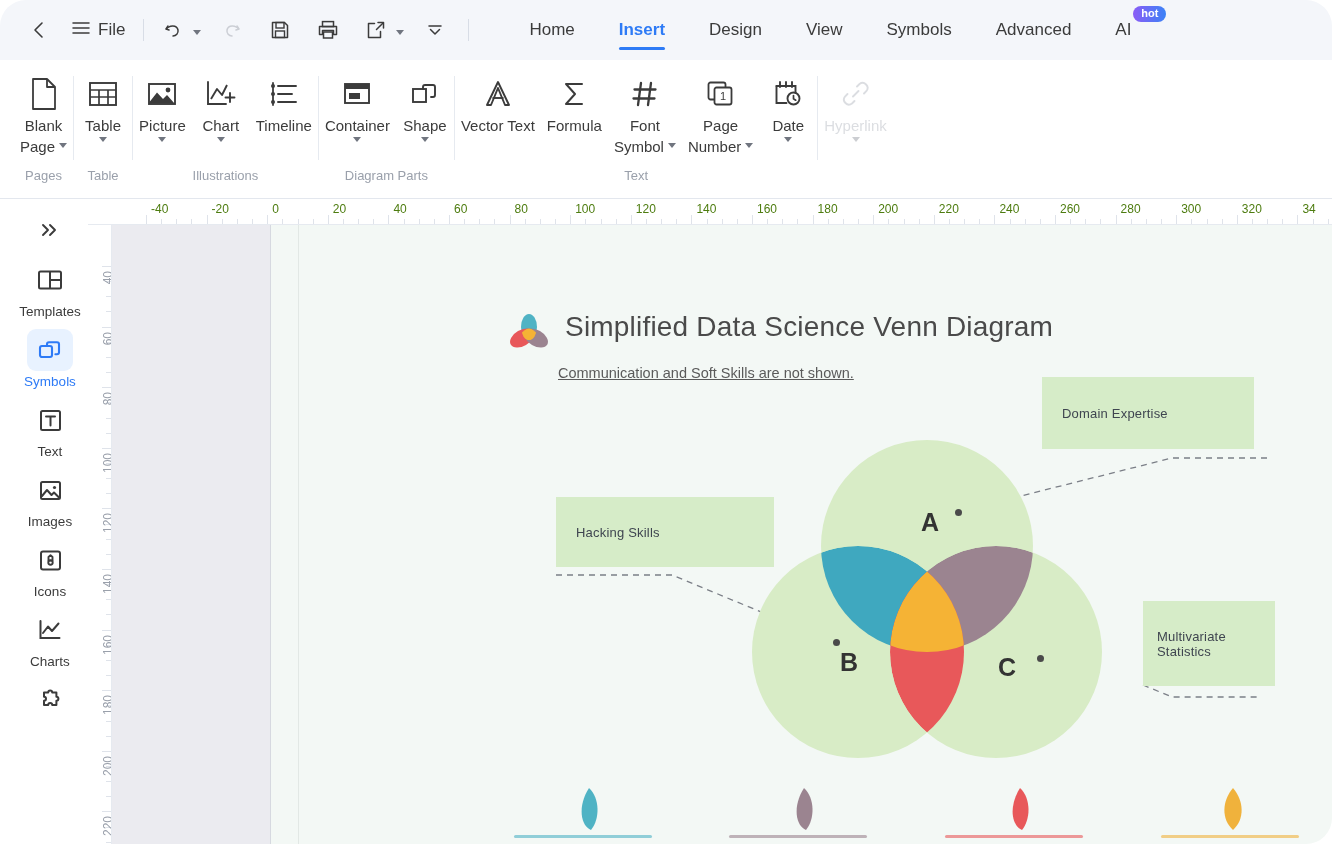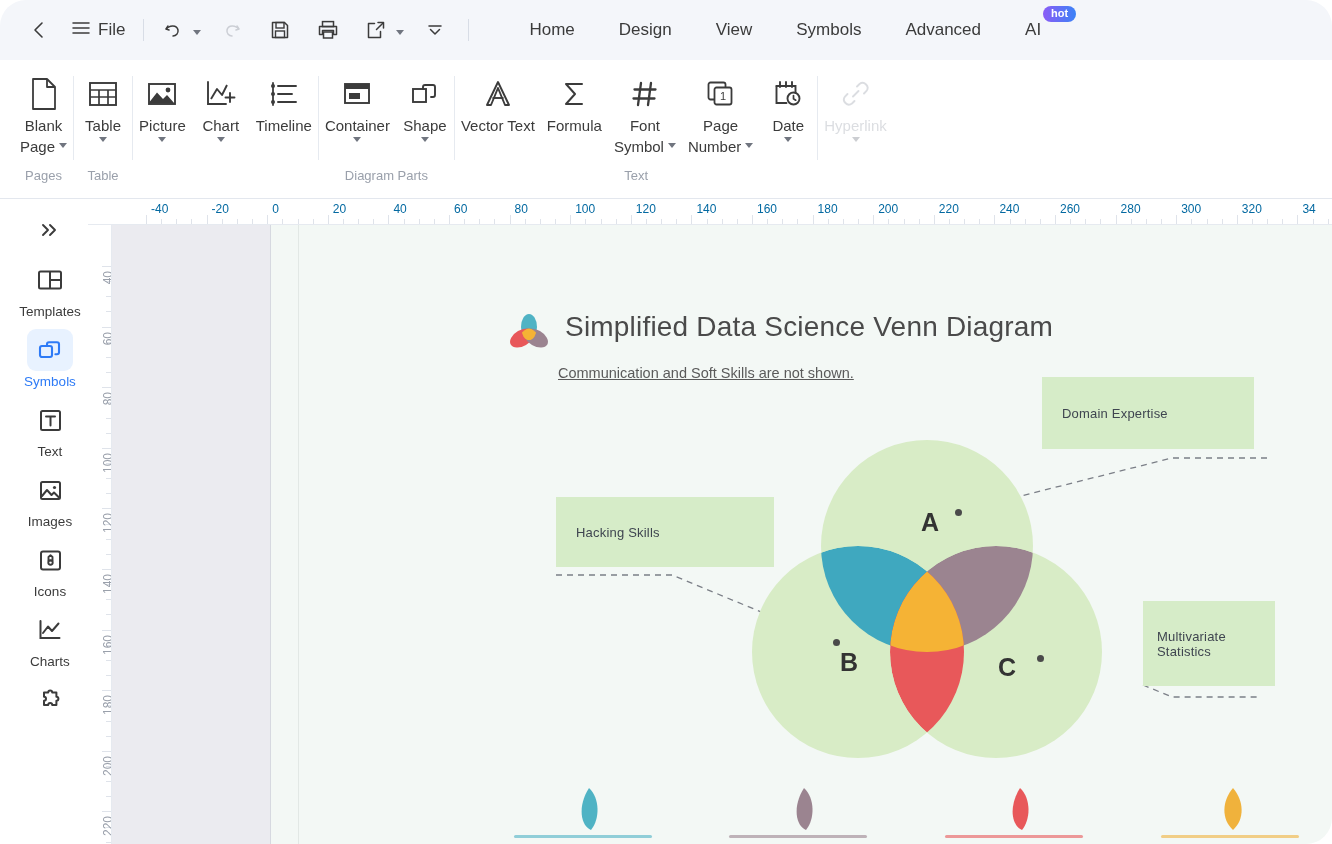--- a/index.html
+++ b/index.html
@@ -133,21 +133,21 @@
     background: #ffffff; border-right: 1px solid #e6eaf0; overflow: hidden;
   }
   .ruler-corner {
     position: absolute; left: 88px; top: 199px; width: 24px; height: 26px;
     background: #fff; border-right: 1px solid #e6eaf0; border-bottom: 1px solid #e6eaf0;
   }
   .rh-tick { position: absolute; bottom: 0; width: 1px; background: #dfe3ea; }
   .rh-tick.major { height: 9px; }
   .rh-tick.minor { height: 5px; }
   .rh-lbl {
-    position: absolute; top: 3px; font-size: 12px; color: #0369a1;
+    position: absolute; top: 3px; font-size: 12px; color: #4d7c0f;
     white-space: nowrap;
   }
   .rv-tick { position: absolute; right: 0; height: 1px; background: #dfe3ea; }
   .rv-tick.major { width: 9px; }
   .rv-tick.minor { width: 5px; }
   .rv-lbl {
     position: absolute; right: 10px; font-size: 12px; color: #9aa0ab;
     white-space: nowrap; transform-origin: right top; transform: rotate(-90deg);
   }
 
@@ -265,20 +265,21 @@
     </div>
     <div class="tb-icon" style="margin-left:14px">
       <svg width="18" height="18" viewBox="0 0 18 18">
           <path d="M3 5h12M4.5 8.5 L9 13 L13.5 8.5" fill="none" stroke="#3b3b3b" stroke-width="1.5" stroke-linecap="round" stroke-linejoin="round"></path>
         </svg>
     </div>
     <div class="tb-sep" style="margin-left:16px"></div>
 
     <div class="tabs" id="tabs-host">
         <div class="tab"><span>Home</span></div>
+        <div class="tab active"><span>Insert</span></div>
         <div class="tab"><span>Design</span></div>
         <div class="tab"><span>View</span></div>
         <div class="tab"><span>Symbols</span></div>
         <div class="tab"><span>Advanced</span></div>
         <div class="tab"><span>AI</span><span class="hot-badge">hot</span></div>
       </div>
   </div>
 
   <div class="ribbon" id="ribbon-host" style="padding-left: 14px;">
       <div class="rgroup">
@@ -346,20 +347,21 @@
                 <path d="M4 3v22" stroke="#3b3b3b" stroke-width="1.8" stroke-linecap="round"></path>
                 <path d="M9 6h18M9 14h14M9 22h18" stroke="#3b3b3b" stroke-width="1.9" stroke-linecap="round"></path>
                 <circle cx="4" cy="6" r="2" fill="#3b3b3b"></circle>
                 <circle cx="4" cy="14" r="2" fill="#3b3b3b"></circle>
                 <circle cx="4" cy="22" r="2" fill="#3b3b3b"></circle>
               </svg>
             </div>
             <div class="ritem-lbl">Timeline</div>
           </div>
         </div>
+        <div class="rgroup-title">Illustrations</div>
       </div>
       <div class="rgroup-div"></div>
       <div class="rgroup">
         <div class="rgroup-items">
           <div class="ritem">
             <div class="ritem-ico">
               <svg width="30" height="26" viewBox="0 0 30 26">
                 <rect x="3" y="3" width="24" height="19" fill="none" stroke="#3b3b3b" stroke-width="1.9"></rect>
                 <rect x="3" y="3" width="24" height="5" fill="#3b3b3b"></rect>
                 <rect x="7" y="12" width="11" height="6" fill="#3b3b3b"></rect>

